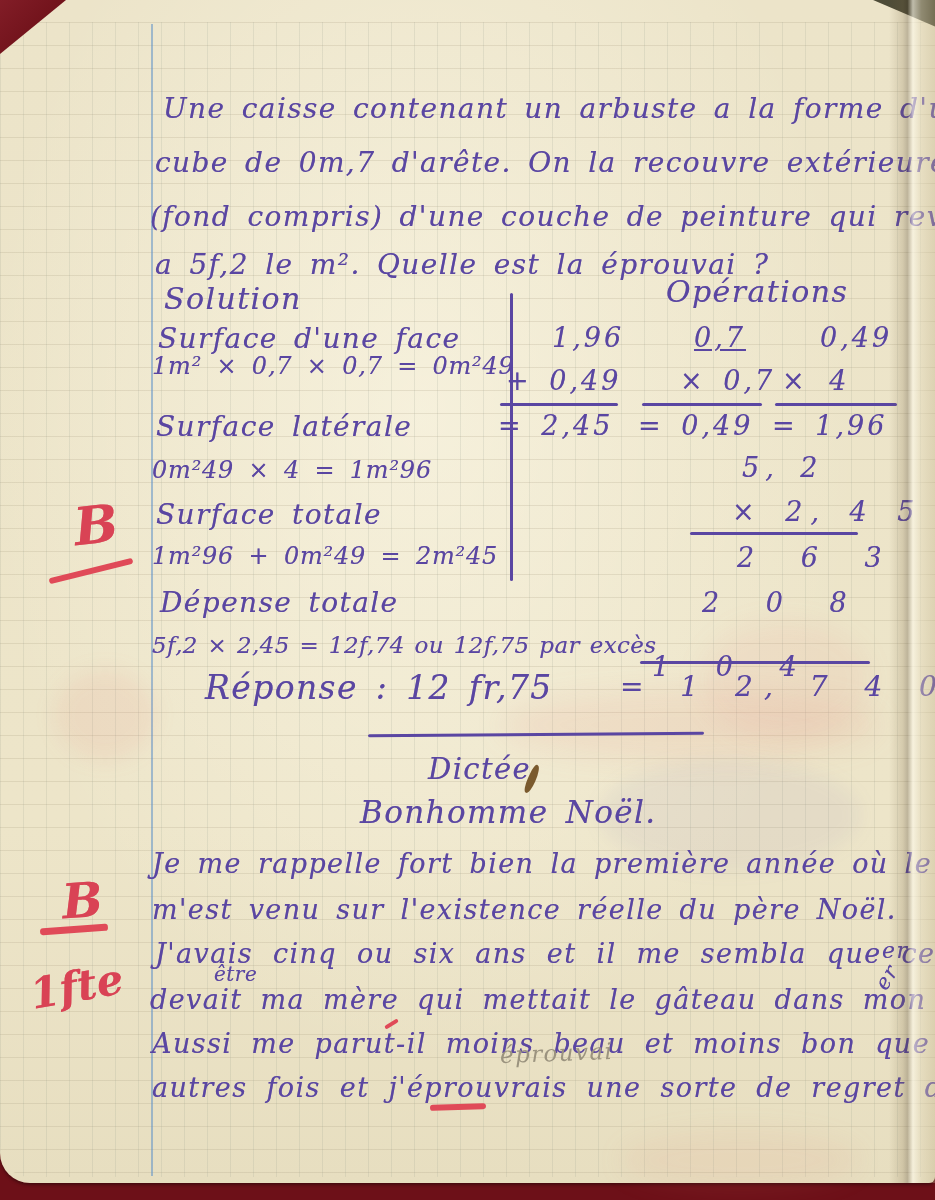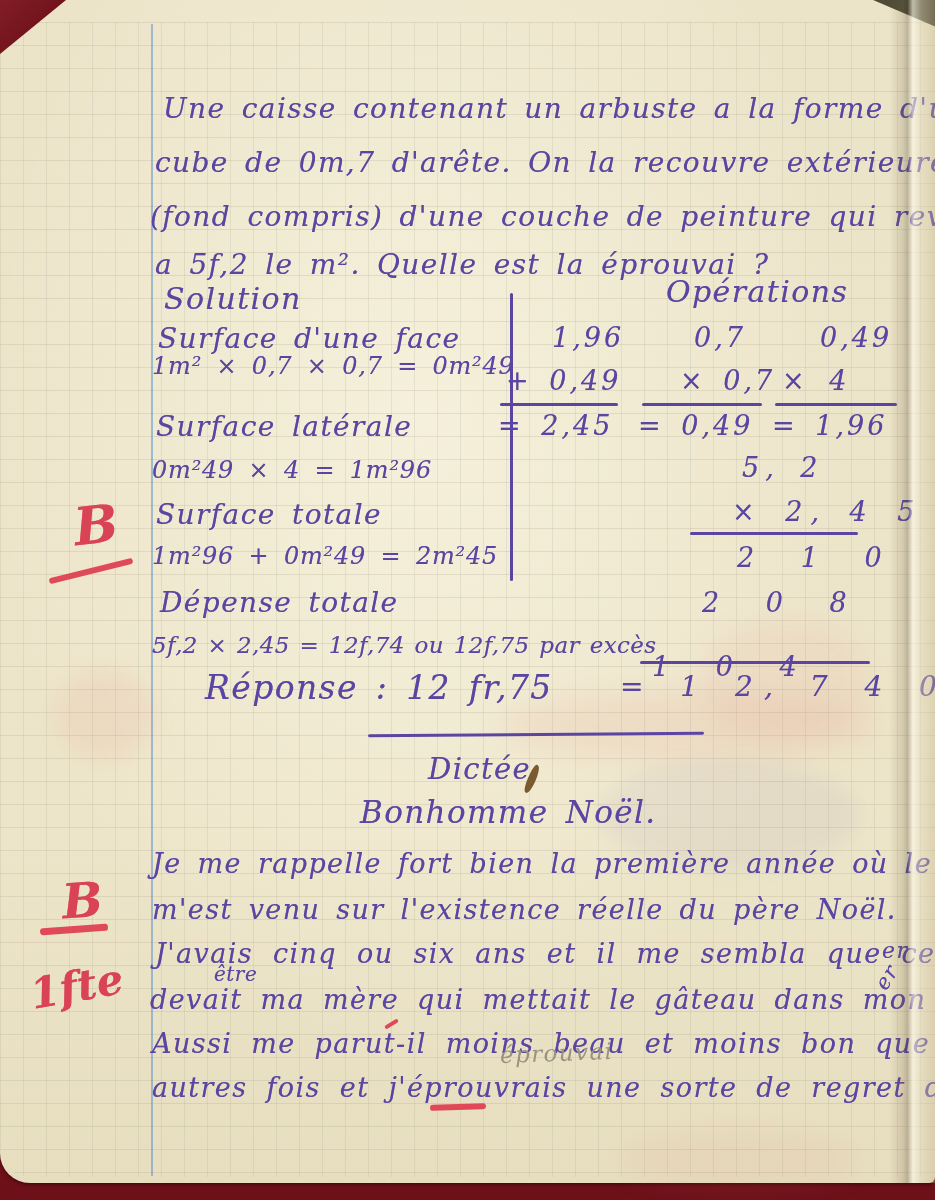--- a/index.html
+++ b/index.html
@@ -103,34 +103,34 @@
 <div class="hand" style="left:152px;top:542px;font-size:24px;letter-spacing:0.8px;">1m²96 + 0m²49 = 2m²45</div>
 <div class="hand" style="left:160px;top:586px;font-size:28px;">Dépense totale</div>
 <div class="hand" style="left:152px;top:632px;font-size:23px;letter-spacing:0.4px;word-spacing:2px;">5f,2 × 2,45 = 12f,74 ou 12f,75 par excès</div>
 <div class="hand" style="left:205px;top:668px;font-size:33px;">Réponse : 12 fr,75</div>
 
 <div class="hand" style="left:552px;top:322px;font-size:27px;letter-spacing:3px;">1,96</div>
 <div class="hand" style="left:506px;top:365px;font-size:27px;letter-spacing:3px;">+ 0,49</div>
 <div class="hline" style="left:500px;top:403px;width:118px;"></div>
 <div class="hand" style="left:498px;top:410px;font-size:27px;letter-spacing:3px;">= 2,45</div>
 
-<div class="hand" style="left:694px;top:322px;font-size:27px;letter-spacing:3px;">0,7</div>
+<div class="hand" style="left:694px;top:322px;font-size:27px;letter-spacing:3px;text-decoration:underline;">0,7</div>
 <div class="hand" style="left:680px;top:365px;font-size:27px;letter-spacing:3px;">× 0,7</div>
 <div class="hline" style="left:642px;top:403px;width:120px;"></div>
 <div class="hand" style="left:638px;top:410px;font-size:27px;letter-spacing:3px;">= 0,49</div>
 
 <div class="hand" style="left:820px;top:322px;font-size:27px;letter-spacing:3px;">0,49</div>
 <div class="hand" style="left:782px;top:365px;font-size:27px;letter-spacing:5px;">× 4</div>
 <div class="hline" style="left:775px;top:403px;width:122px;"></div>
 <div class="hand" style="left:772px;top:410px;font-size:27px;letter-spacing:3px;">= 1,96</div>
 
 <div class="hand" style="left:742px;top:452px;font-size:27px;letter-spacing:6px;text-align:right;">5, 2</div>
 <div class="hand" style="left:698px;top:496px;font-size:27px;letter-spacing:8px;margin-left:34px;">× 2, 4 5</div>
 <div class="hline" style="left:690px;top:532px;width:168px;"></div>
-<div class="hand spread" style="left:737px;top:542px;font-size:27px;">2 1 0</div>
+<div class="hand spread" style="left:737px;top:542px;font-size:27px;">2 6 3</div>
 <div class="hand spread" style="left:702px;top:587px;font-size:27px;">2 0 8</div>
 <div class="hand spread" style="left:652px;top:630px;font-size:27px;margin-top:21px;">1 0 4</div>
 <div class="hline" style="left:640px;top:661px;width:230px;"></div>
 <div class="hand" style="left:620px;top:670px;font-size:28px;letter-spacing:11px;">= 1 2, 7 4 0</div>
 
 <div class="hline" style="left:368px;top:733px;width:336px;transform:rotate(-0.4deg);"></div>
 
 <div class="blot" style="left:528px;top:764px;width:8px;height:30px;background:#7a5a2e;border-radius:40% 60% 50% 50%;transform:rotate(24deg);"></div>
 
 <div class="hand" style="left:428px;top:752px;font-size:29px;">Dictée</div>

